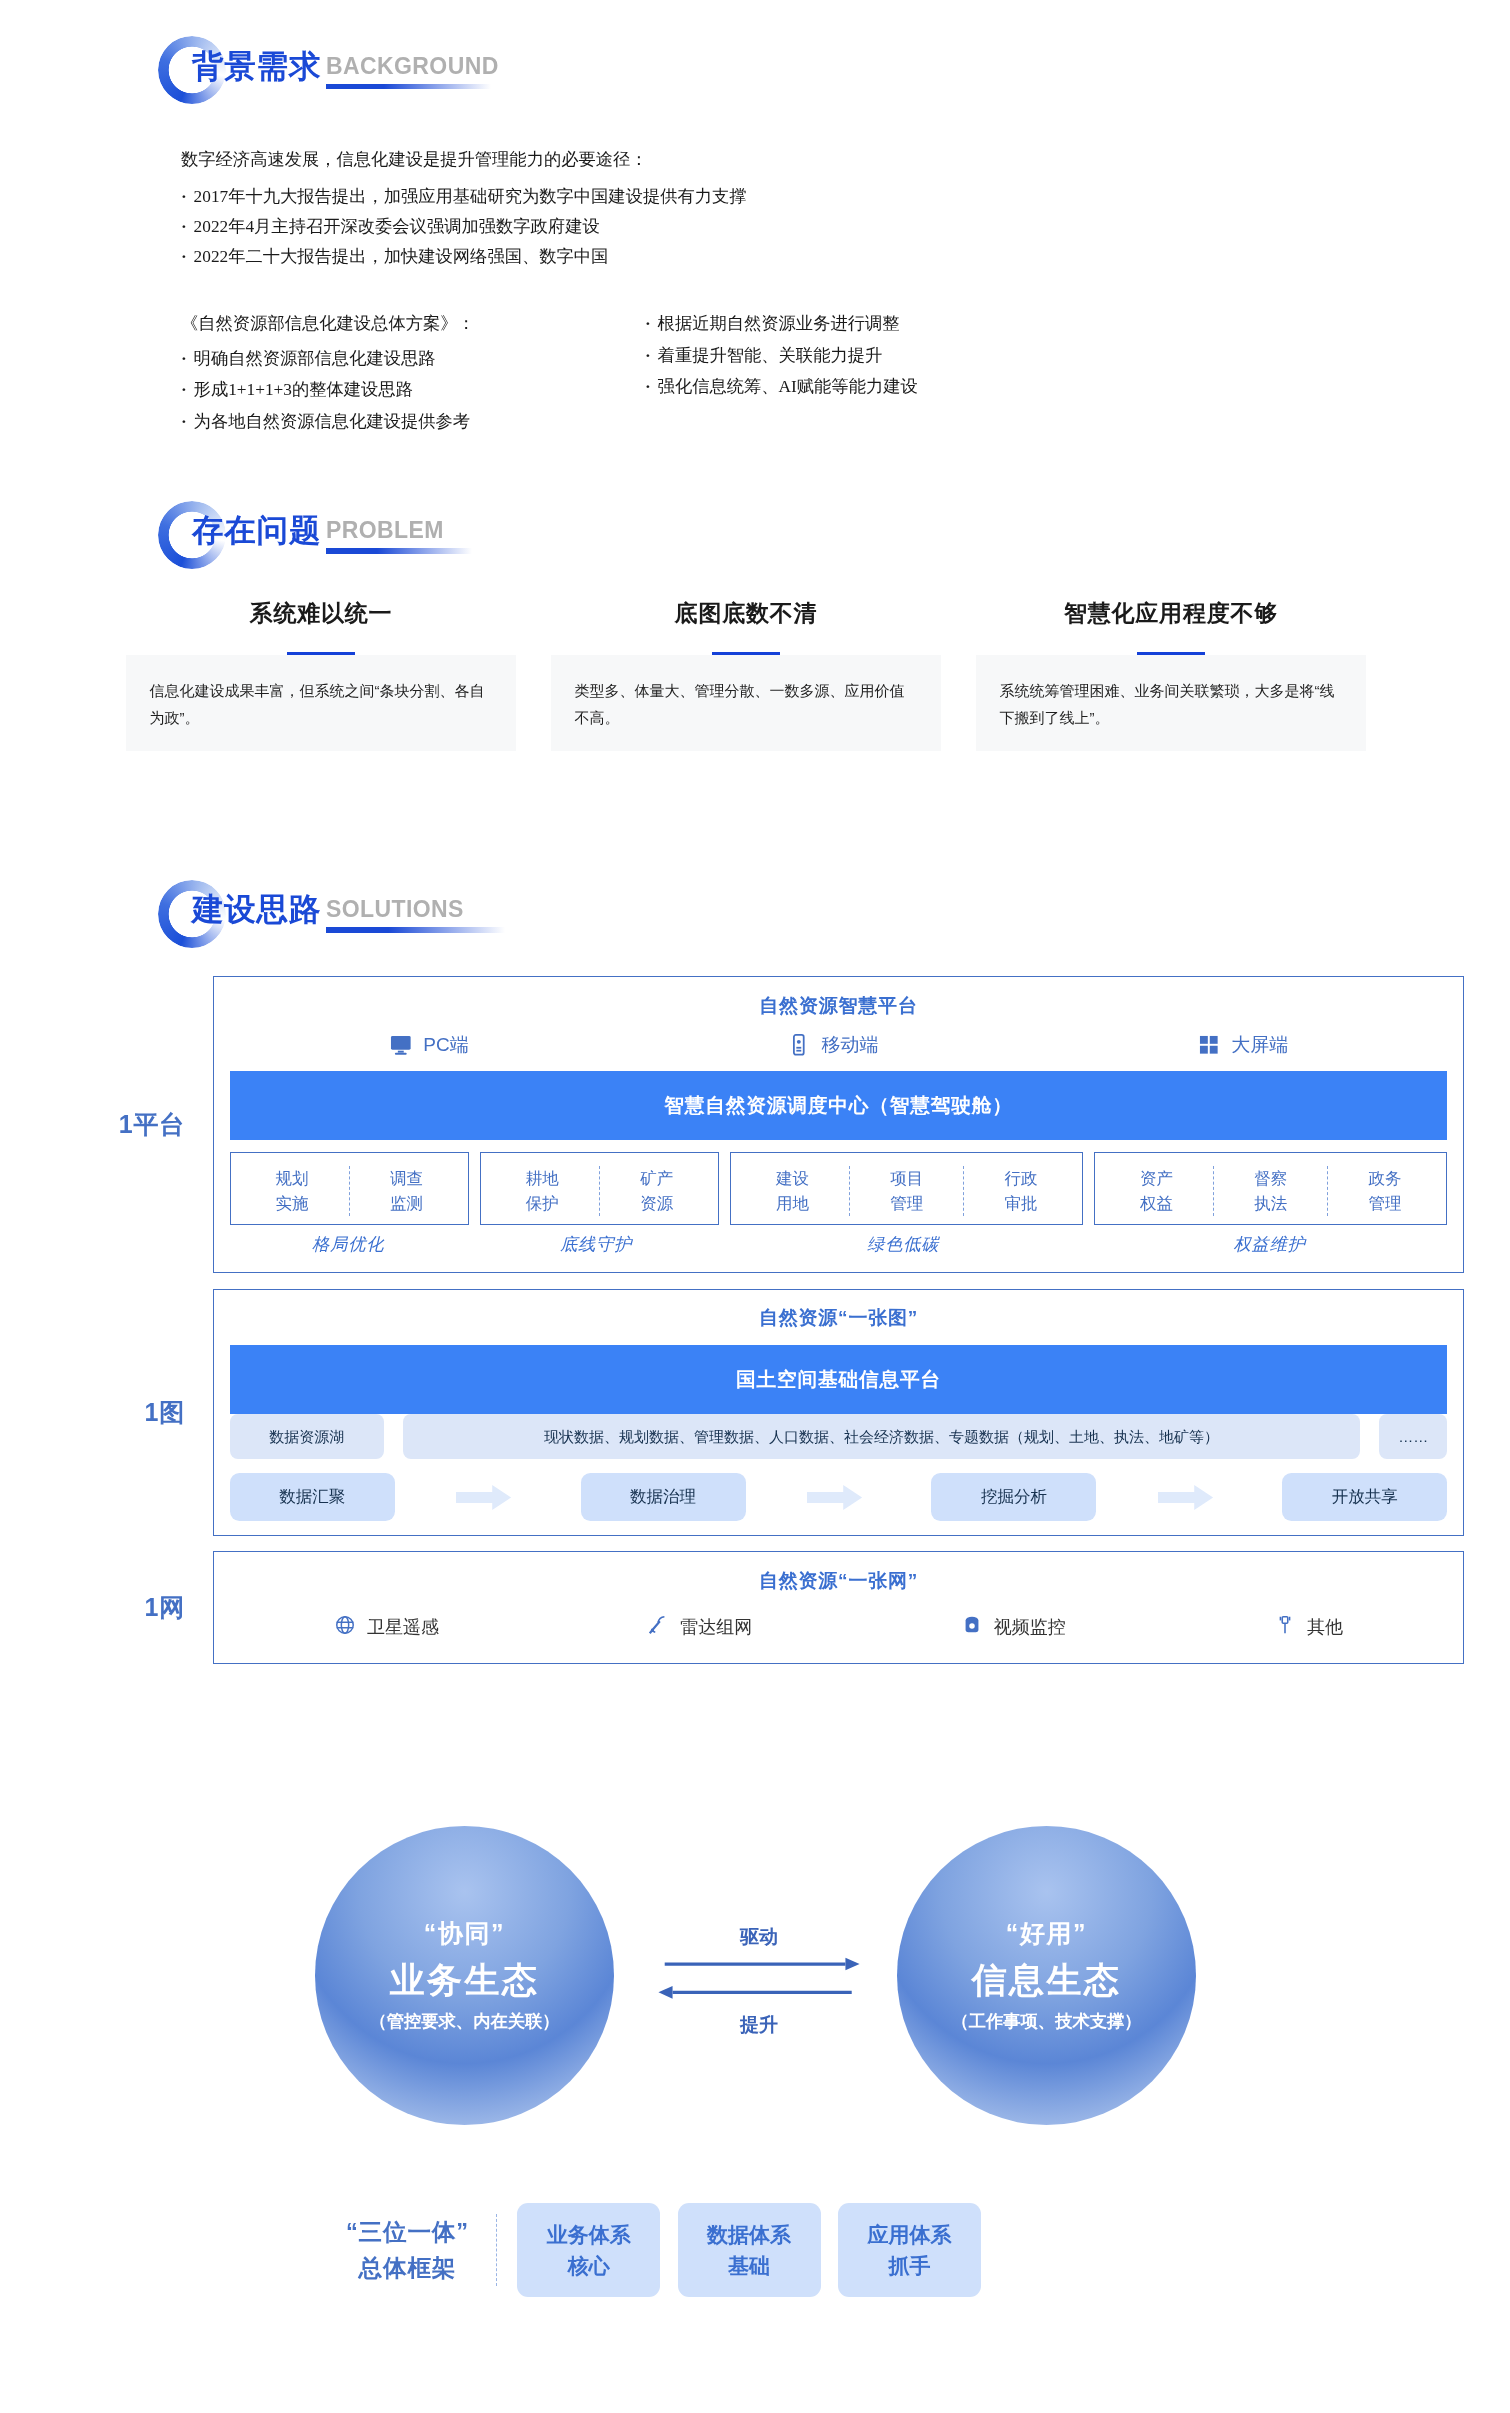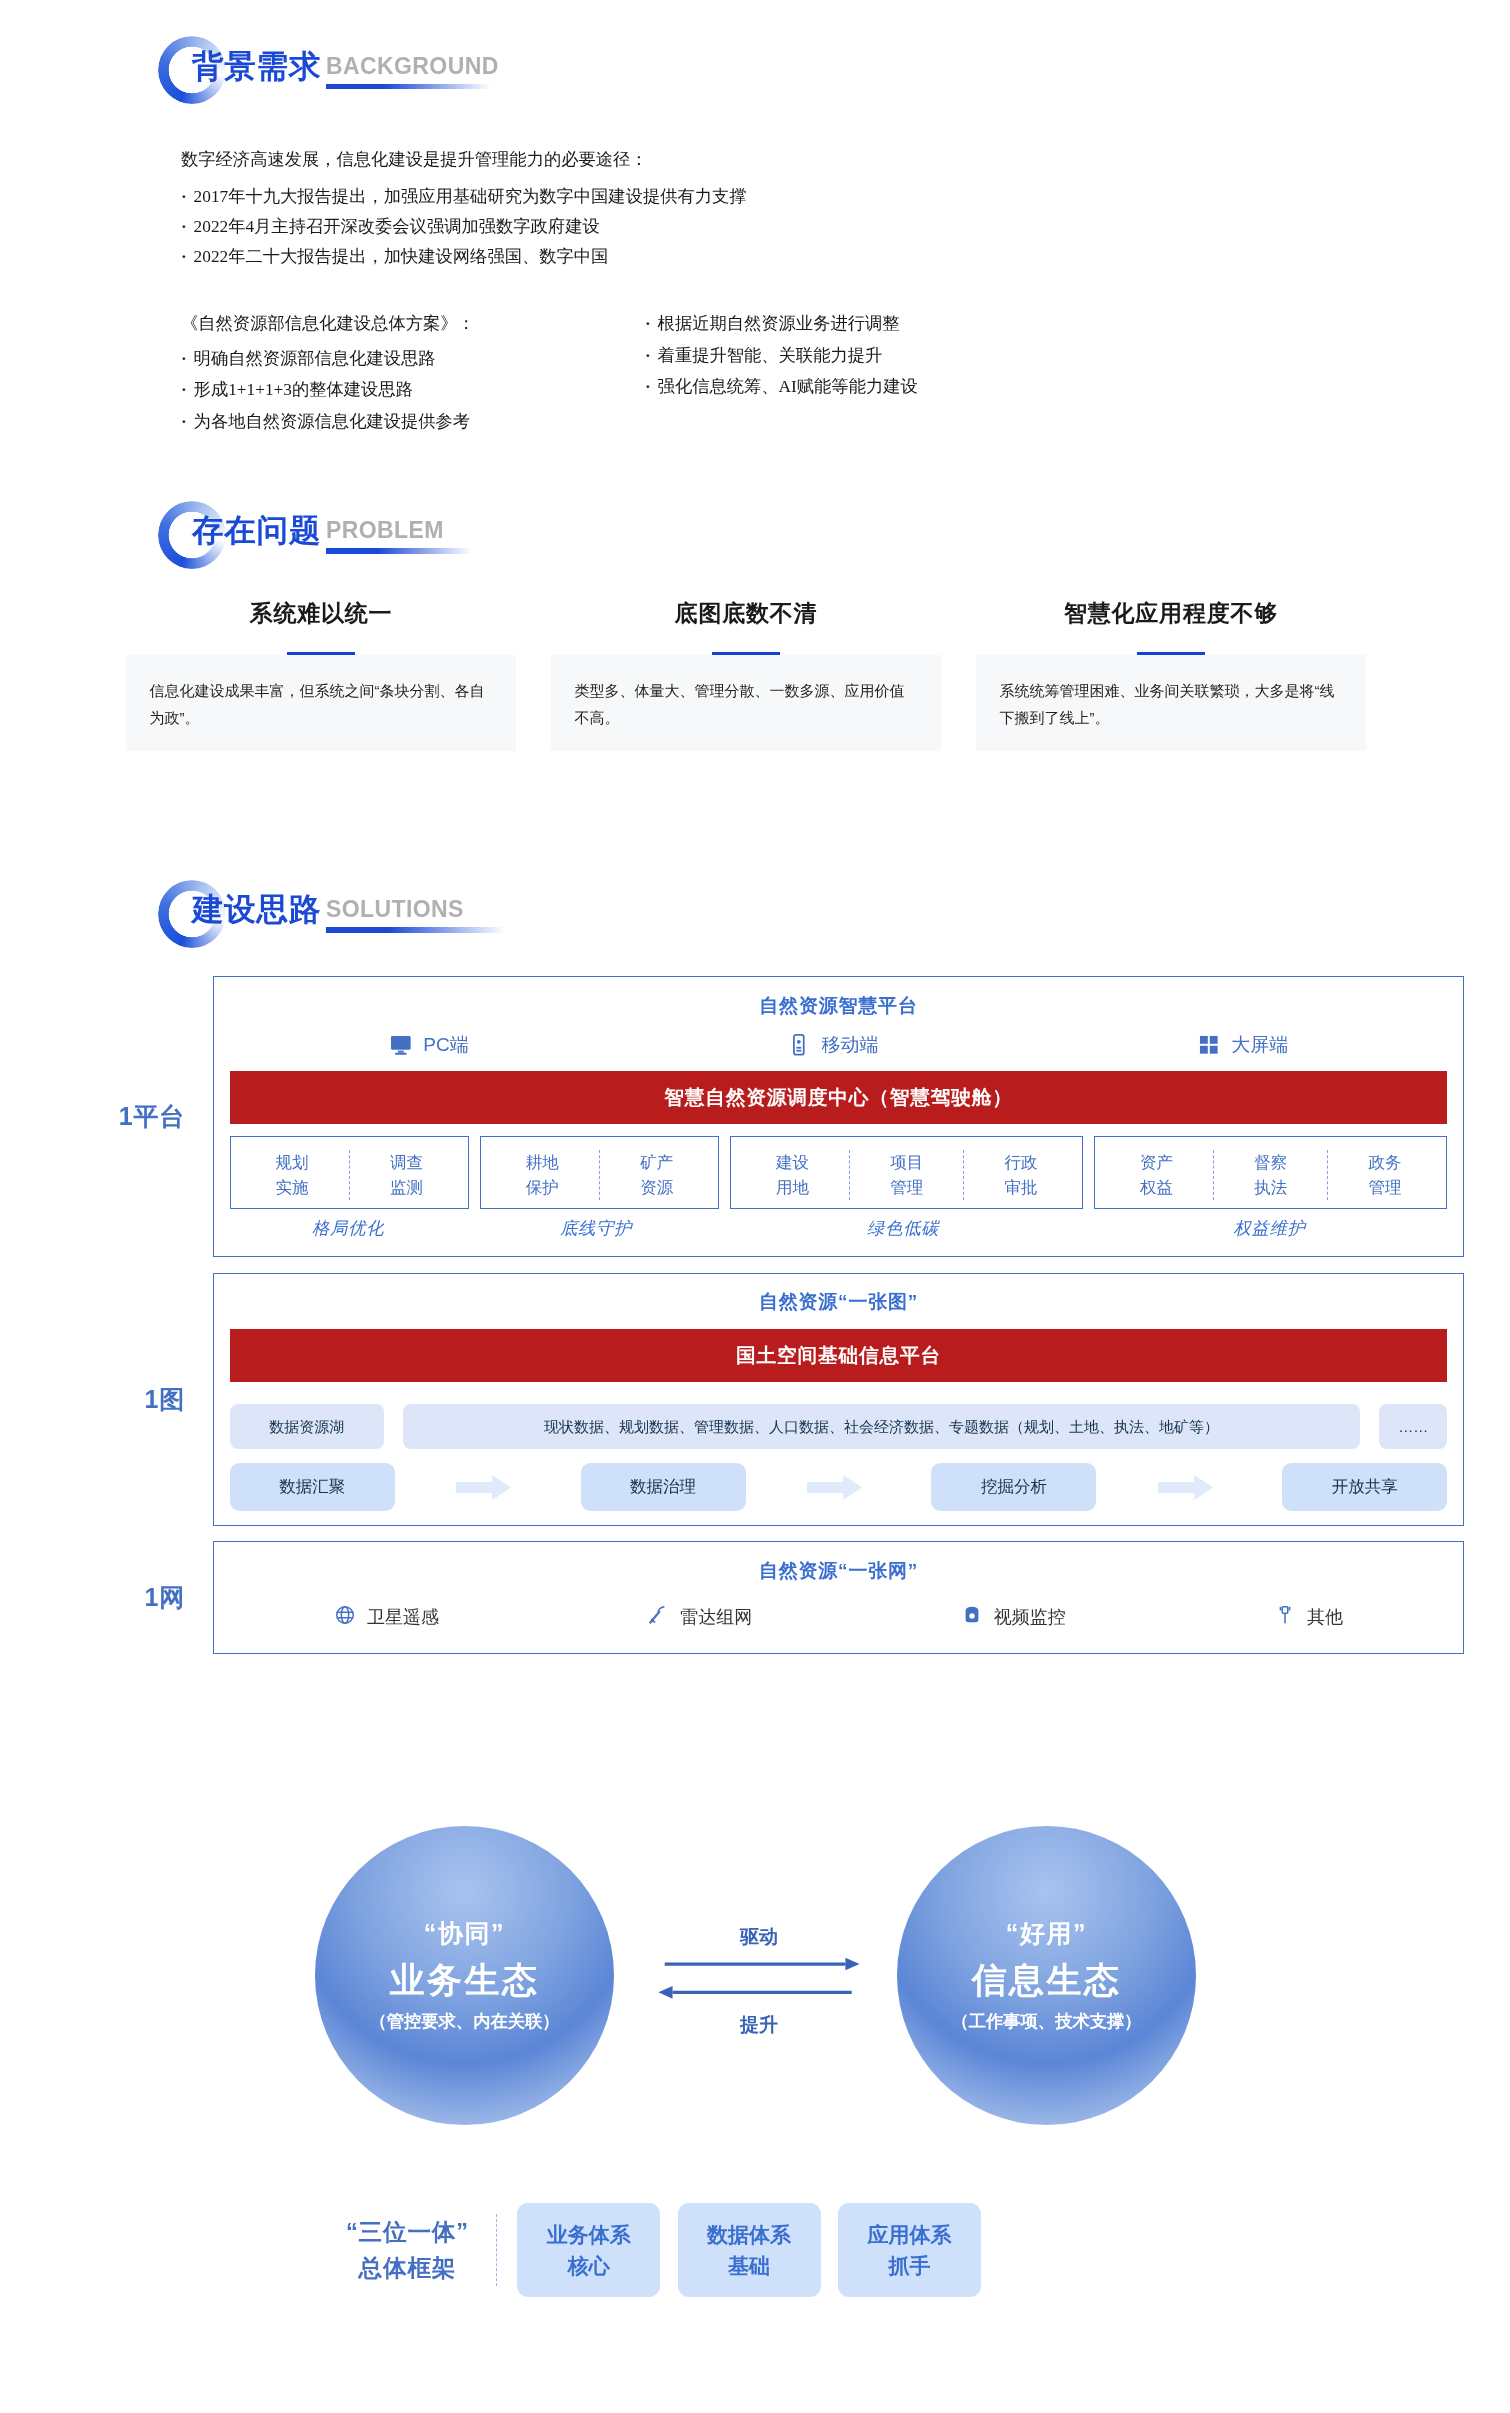--- a/index.html
+++ b/index.html
@@ -107,27 +107,27 @@
     font-size: 19px;
     font-weight: 700;
     color: #3a6fd0;
     letter-spacing: 0.8px;
     line-height: 31.5px;
   }
   .terminals { display: flex; justify-content: space-around; align-items: center; margin: 11px 0 12.6px; }
   .terminal { display: flex; align-items: center; gap: 11px; font-size: 19px; color: #4470c4; font-weight: 400; }
   .terminal svg { display: block; }
   .blue-bar {
-    background: #b91c1c;
+    background: #3b82f6;
     color: #fff;
     text-align: center;
     font-size: 19.7px;
     font-weight: 700;
     letter-spacing: 0.8px;
-    padding: 13px 0;
+    padding: 21px 0;
   }
   .dept-row { display: flex; gap: 11px; margin-top: 12.6px; }
   .dept-group { border: 1.2px solid #4470c4; padding: 12.6px 4.7px 7.9px; display: flex; }
   .dept-cell {
     flex: 1;
     text-align: center;
     font-size: 16.5px;
     line-height: 25px;
     color: #4470c4;
     padding: 0 12.6px;
@@ -137,21 +137,21 @@
   .dept-tag {
     text-align: center;
     font-size: 17.3px;
     font-weight: 400;
     font-style: italic;
     color: #3a6fd0;
     letter-spacing: 0.8px;
     line-height: 27px;
   }
 
-  .data-row { display: flex; gap: 19px; margin-top: 22px; align-items: stretch; }
+  .data-row { display: flex; gap: 19px; margin-top: 0; align-items: stretch; }
   .pill {
     background: #dce6f8;
     border-radius: 7.9px;
     display: flex;
     align-items: center;
     justify-content: center;
     text-align: center;
     font-size: 15px;
     color: #16314f;
     padding: 11px 14px;

